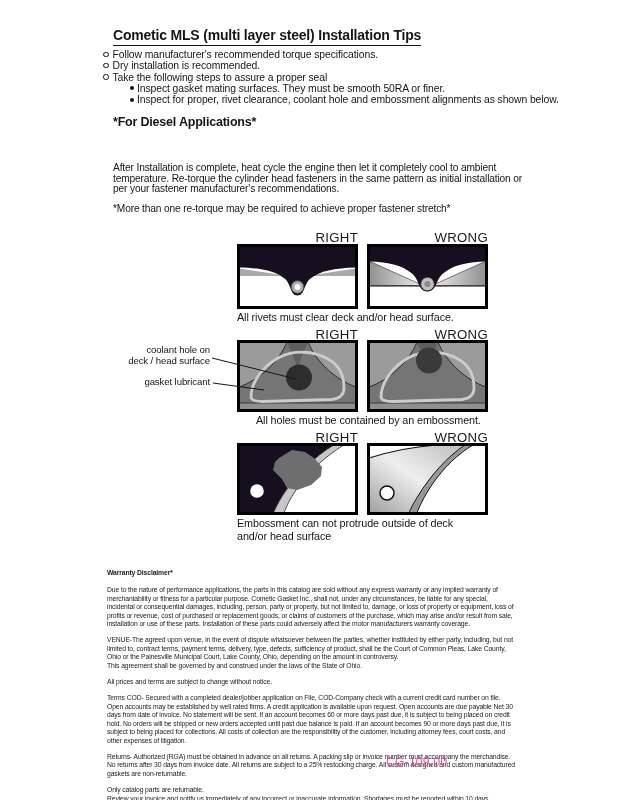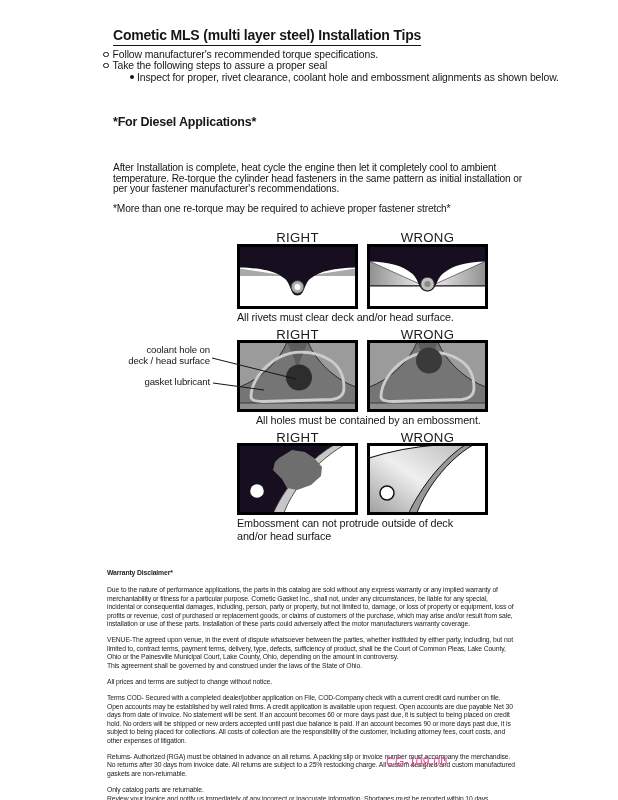--- a/index.html
+++ b/index.html
@@ -17,21 +17,21 @@
   .mk-dot{flex:0 0 auto;width:4px;height:4px;background:#161616;
           border-radius:50%;margin:3.5px 3px 0 0;}
   .sub-bullets{margin-left:27px;}
 
   .diesel-heading{position:absolute;left:113px;top:115px;font-size:12.5px;
                   font-weight:bold;letter-spacing:-0.2px;}
   .body-para{position:absolute;left:113px;width:414px;font-size:10.2px;
              line-height:10.6px;letter-spacing:-0.15px;}
   .p1{top:133px;} .p2{top:163px;} .pnote{top:204px;}
 
-  .dlabel{position:absolute;width:121px;text-align:center;font-size:13.2px;
+  .dlabel{position:absolute;width:121px;text-align:right;font-size:13.2px;
           letter-spacing:0.3px;color:#1a1a1a;}
   .dbox{position:absolute;width:121px;}
   .dbox svg{display:block;}
   .dcaption{position:absolute;font-size:10.8px;line-height:12.5px;
             letter-spacing:-0.1px;white-space:pre-line;}
 
   .leader-label{position:absolute;width:106px;text-align:right;font-size:9.6px;
                 line-height:10.6px;letter-spacing:-0.1px;white-space:pre-line;}
   .leader-overlay{position:absolute;left:105px;top:338px;pointer-events:none;}
 
@@ -51,28 +51,36 @@
   <div class="title">Cometic MLS (multi layer steel) Installation Tips</div>
 
   <div class="bullets">
     <div>
 
         <div class="b-row">
           <span class="mk-circle"></span>
           <span>Follow manufacturer's recommended torque specifications.</span>
         </div>
 
+        <div class="b-row">
+          <span class="mk-circle"></span>
+          <span>Dry installation is recommended.</span>
+        </div>
 
         <div class="b-row">
           <span class="mk-circle"></span>
           <span>Take the following steps to assure a proper seal</span>
         </div>
       </div>
     <div class="sub-bullets">
 
+        <div class="b-row">
+          <span class="mk-dot"></span>
+          <span>Inspect gasket mating surfaces.  They must be smooth 50RA or finer.</span>
+        </div>
 
         <div class="b-row">
           <span class="mk-dot"></span>
           <span>Inspect for proper, rivet clearance, coolant hole and embossment alignments as shown below.</span>
         </div>
       </div>
   </div>
 
   <div class="diesel-heading">*For Diesel Applications*</div>
   <div class="body-para pnote">*More than one re-torque may be required to achieve proper fastener stretch*</div>

